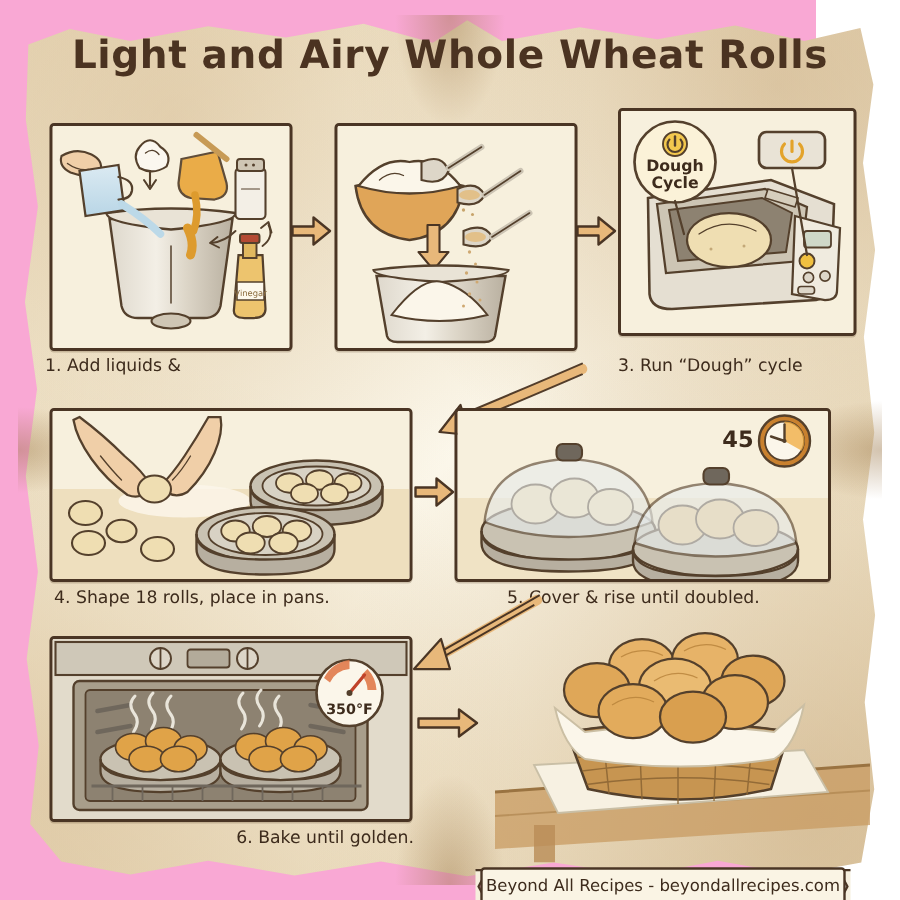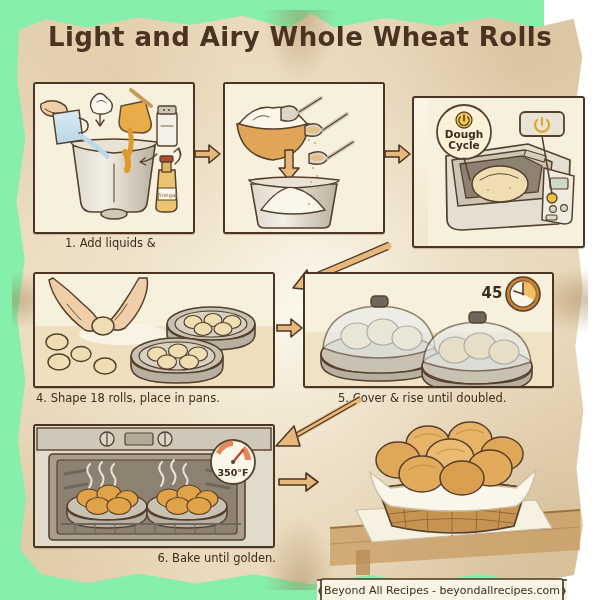--- a/index.html
+++ b/index.html
@@ -1,17 +1,17 @@
 <!DOCTYPE html>
 <html><head>
 <meta charset="utf-8">
 <style>
   html,body{margin:0;padding:0;background:#ffffff;}
   body{width:600px;height:600px;overflow:hidden;font-family:"DejaVu Sans",sans-serif;}
-  #stage{position:relative;width:544px;height:600px;background:#86efac;}
+  #stage{position:relative;width:544px;height:600px;background:#f9a8d4;}
 
   
   .sheet{
     position:absolute;left:12px;top:10px;width:576px;height:580px;
     background:
       radial-gradient(ellipse at 18% 12%, rgba(196,160,110,.34) 0%, rgba(196,160,110,0) 42%),
       radial-gradient(ellipse at 88% 8%,  rgba(186,148,98,.38) 0%, rgba(186,148,98,0) 40%),
       radial-gradient(ellipse at 92% 92%, rgba(186,148,98,.40) 0%, rgba(186,148,98,0) 45%),
       radial-gradient(ellipse at 6% 88%,  rgba(196,160,110,.30) 0%, rgba(196,160,110,0) 40%),
       radial-gradient(ellipse at 50% 50%, rgba(252,248,236,.95) 0%, rgba(243,232,207,.5) 60%, rgba(225,205,168,.55) 100%),
@@ -183,21 +183,21 @@
           <circle cx="95" cy="116" r="1"></circle>
         <circle cx="84" cy="120" r="1"></circle>
       </g>
     </svg>
   </div>
 
   <svg class="arrow" style="left:384px;top:142px;" width="28" height="24" viewBox="0 0 28 24">
     <path d="M1 9 L15 9 L15 3 L26 12 L15 21 L15 15 L1 15 Z" fill="#e8b87a" stroke="#4a3524" stroke-width="1.6" stroke-linejoin="round"></path>
   </svg>
 
-  <div class="panel" style="left:412px;top:96px;width:155px;height:148px;padding-left:14px;">
+  <div class="panel" style="left:412px;top:72px;width:155px;height:148px;">
     <svg width="155" height="148" viewBox="0 0 155 148">
       <rect x="0" y="0" width="155" height="148" fill="#f7f0dd"></rect>
 
       <path d="M18 58 L100 46 L142 62 L140 116 Q140 124 130 126 L34 132 Q20 132 19 122 Z" fill="#e5dfd2" stroke="#54402c" stroke-width="1.7"></path>
       <path d="M24 62 L96 52 L124 64 L120 100 L30 108 Z" fill="#cdc5b4" stroke="#54402c" stroke-width="1.5"></path>
       <path d="M32 66 L94 58 L114 68 L110 94 L38 100 Z" fill="#8d8271" stroke="#54402c" stroke-width="1.3"></path>
 
       <ellipse cx="72" cy="86" rx="28" ry="18" fill="#efdeb2" stroke="#54402c" stroke-width="1.5"></ellipse>
       <path d="M52 82 q18 -12 38 -2" class="ink" stroke-width=".9"></path>
       <circle cx="60" cy="92" r="1" fill="#c3a878"></circle>
@@ -224,24 +224,25 @@
 
       <rect x="92" y="14" width="44" height="24" rx="5" fill="#e9e3d6" stroke="#54402c" stroke-width="1.8"></rect>
       <g>
         <path d="M114 20 L114 27" stroke="#e3a32a" stroke-width="2.1" stroke-linecap="round"></path>
         <path d="M109 22 a7 7 0 1 0 10 0" stroke="#e3a32a" stroke-width="2.1" fill="none" stroke-linecap="round"></path>
       </g>
       <path d="M114 38 L124 96" class="ink" stroke-width="1.5"></path>
     </svg>
   </div>
 
-  <div class="cap" style="left:30px;top:236px;width:180px;margin-left:35px;">
+  <div class="cap" style="left:30px;top:236px;width:180px;">
     <div>1. Add liquids &amp;</div>
   </div>
   <div class="cap" style="left:412px;top:236px;width:175px;">
+    <div>3. Run “Dough” cycle</div>
   </div>
 
   <svg class="arrow" style="left:255px;top:240px;" width="140" height="60" viewBox="0 0 140 60">
     <path d="M133 6 Q96 22 48 42" stroke="#e8b87a" stroke-width="7" fill="none" stroke-linecap="round"></path>
     <path d="M133 6 Q96 22 48 42" stroke="#4a3524" stroke-width="1.3" fill="none" stroke-linecap="round" opacity=".95" style="stroke-dasharray:none" transform="translate(0,-3.6)"></path>
     <path d="M133 6 Q96 22 48 42" stroke="#4a3524" stroke-width="1.3" fill="none" stroke-linecap="round" opacity=".95" transform="translate(0,3.6)"></path>
     <path d="M52 30 L38 48 L58 50 Z" fill="#e8b87a" stroke="#4a3524" stroke-width="1.5" stroke-linejoin="round"></path>
   </svg>
 
   <div class="panel" style="left:33px;top:272px;width:238px;height:112px;">

